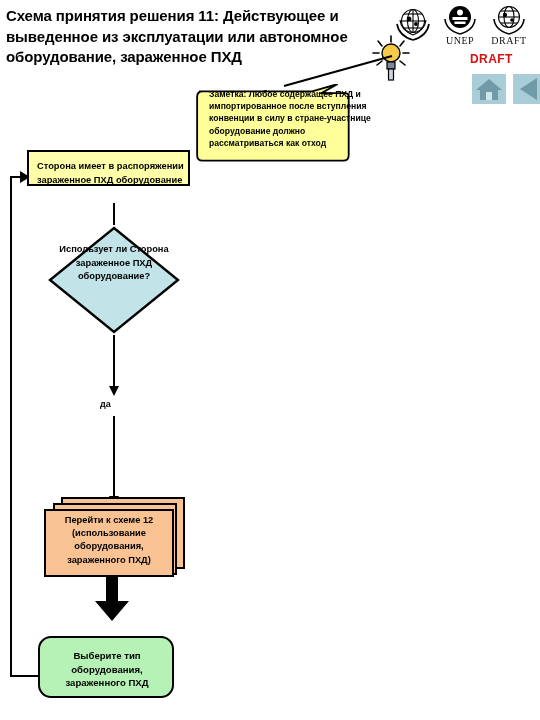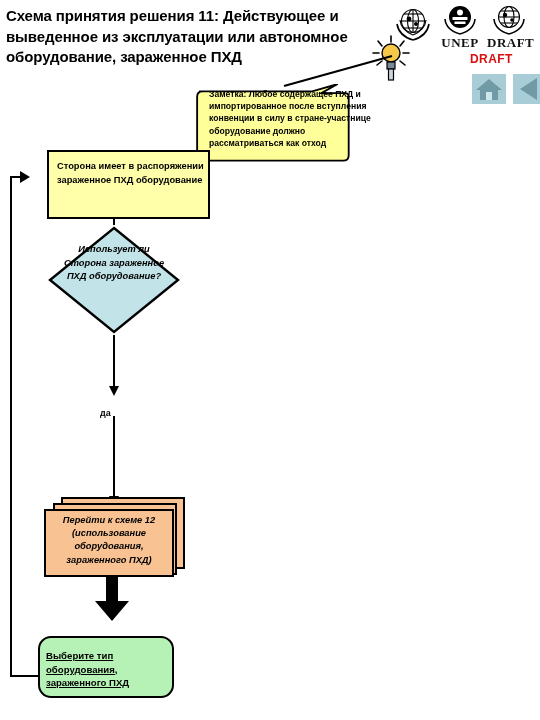--- a/index.html
+++ b/index.html
@@ -11,59 +11,59 @@
   #title{left:6px;top:6px;width:360px;font-size:15px;font-weight:bold;
          color:#000;line-height:20.5px;letter-spacing:-0.1px;}
   #draft{left:470px;top:52px;color:#d81010;font-weight:bold;font-size:12px;
          letter-spacing:0.4px;text-align:right;}
 
   .logo{width:44px;height:44px;}
   #logo-un{left:391px;top:2px;}
   #logo-unep{left:438px;top:2px;}
   #logo-unitar{left:487px;top:2px;}
   .logo-cap{position:absolute;left:0;top:33px;width:44px;text-align:center;
-            font-size:13px;font-family:"Liberation Serif",serif;color:#111;
-            letter-spacing:0.5px;font-weight:bold;}
+            font-size:10px;font-family:"Liberation Serif",serif;color:#111;
+            letter-spacing:0.5px;}
 
   .navbtn{width:34px;height:30px;background:#a8cdd6;}
   #nav-home{left:472px;top:74px;}
   #nav-back{left:513px;top:74px;}
 
   #bulb{left:370px;top:34px;width:42px;height:52px;}
 
   
   #callout{left:186px;top:84px;width:172px;height:84px;}
   #callout-text{position:absolute;left:192px;top:88px;width:166px;
        font-size:8.6px;font-weight:bold;color:#000;line-height:12.2px;margin-left:17px;}
 
   
-  #box-possess{left:27px;top:150px;width:163px;height:69px;
-       background:#ffffaa;border:2px solid #000;box-sizing:border-box;margin-left:20px;}
+  #box-possess{left:27px;top:150px;width:163px;height:36px;
+       background:#ffffaa;border:2px solid #000;box-sizing:border-box;}
   #box-possess .tx{position:absolute;left:8px;top:7px;width:150px;
        font-size:9.3px;font-weight:bold;line-height:14px;color:#000;}
 
   #diamond{left:47px;top:225px;width:134px;height:110px;}
   #diamond-text{left:56px;top:243px;width:116px;text-align:center;
-       font-size:9.3px;font-weight:bold;line-height:13.5px;color:#000;font-style:italic;}
-
-  #label-yes{left:100px;top:399px;font-size:9px;font-weight:bold;color:#000;margin-top:9px;}
+       font-size:9.3px;font-weight:bold;line-height:13.5px;color:#000;}
+
+  #label-yes{left:100px;top:399px;font-size:9px;font-weight:bold;color:#000;}
 
   .stack{position:absolute;background:#f9c293;border:2px solid #000;
          box-sizing:border-box;}
   #stack3{left:61px;top:497px;width:124px;height:72px;}
   #stack2{left:53px;top:503px;width:124px;height:72px;}
   #stack1{left:44px;top:509px;width:130px;height:68px;background:#f9c293;
           border:2px solid #000;box-sizing:border-box;}
   #stack1-text{left:49px;top:514px;width:120px;text-align:center;
-       font-size:9.3px;font-weight:bold;font-style:italic;line-height:13.2px;color:#000;}
+       font-size:9.3px;font-weight:bold;line-height:13.2px;color:#000;}
 
   #box-select{left:38px;top:636px;width:136px;height:62px;background:#b6f2b6;
        border:2.5px solid #000;border-radius:13px;box-sizing:border-box;}
-  #box-select .tx{position:absolute;left:6px;top:11px;width:122px;
-       font-size:9.6px;font-weight:bold;line-height:13.5px;color:#000;text-decoration:underline;}
+  #box-select .tx{position:absolute;left:6px;top:11px;width:122px;text-align:center;
+       font-size:9.6px;font-weight:bold;line-height:13.5px;color:#000;}
 </style>
 </head>
 <body>
 
 <div class="abs" id="title">Схема принятия решения 11: Действующее и выведенное из эксплуатации или автономное оборудование, зараженное ПХД</div>
 
 <div class="abs logo" id="logo-un">
   <svg width="44" height="44" viewBox="0 0 44 44">
     <g stroke="#000" fill="none" stroke-width="1.1">
       <circle cx="22" cy="19" r="11.5"></circle>

